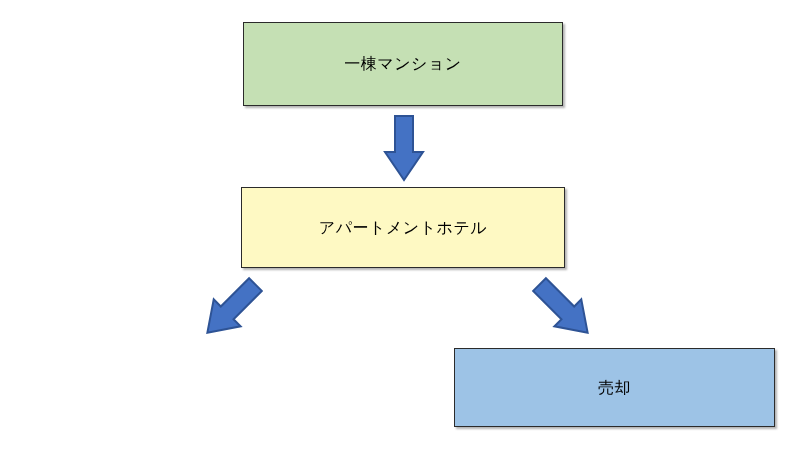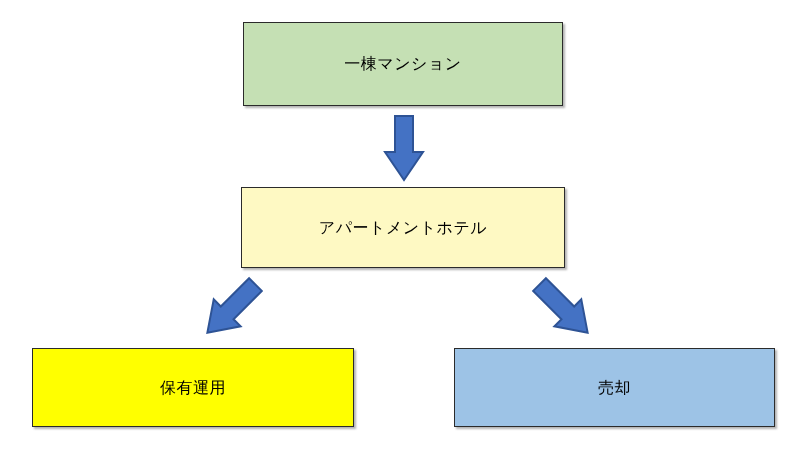--- a/index.html
+++ b/index.html
@@ -91,21 +91,18 @@
       <polygon points="31,4 49,4 49,44 59,44 40,72 21,44 31,44" fill="#4472C4" stroke="#2E5395" stroke-width="2" stroke-linejoin="miter"></polygon>
     </g>
   </svg>
 
   <svg class="arrow-svg" id="arrow-right-wrap" viewBox="0 0 80 80" width="80" height="80">
     <g transform="rotate(-45 40 40)">
       <polygon points="31,4 49,4 49,44 59,44 40,72 21,44 31,44" fill="#4472C4" stroke="#2E5395" stroke-width="2" stroke-linejoin="miter"></polygon>
     </g>
   </svg>
 
-  <div class="node" id="node-left" style="background:#FFFF00;">
-    <span class="node-label">保有運用</span>
-  </div>
 
   <div class="node" id="node-right" style="background:#9DC3E6;">
     <span class="node-label">売却</span>
   </div>
 
 </div>
 
 </body></html>

